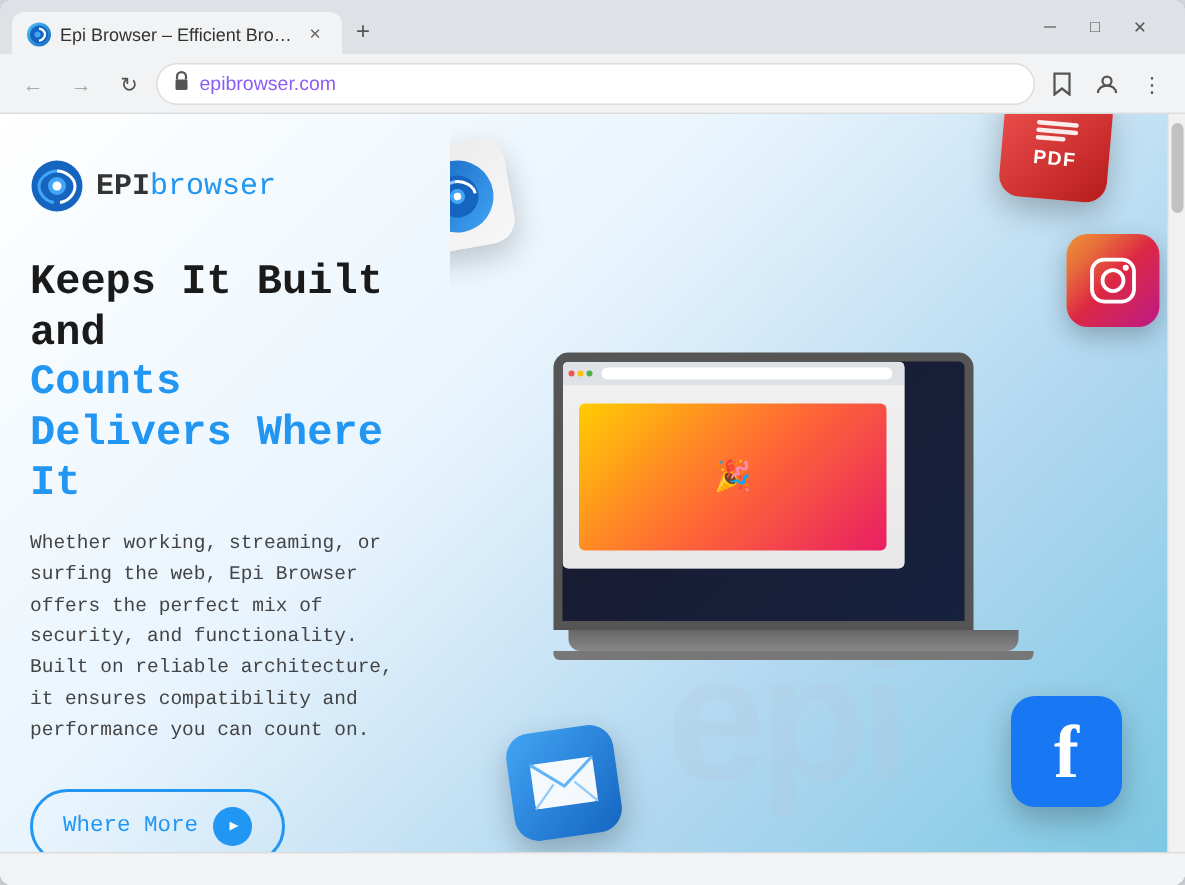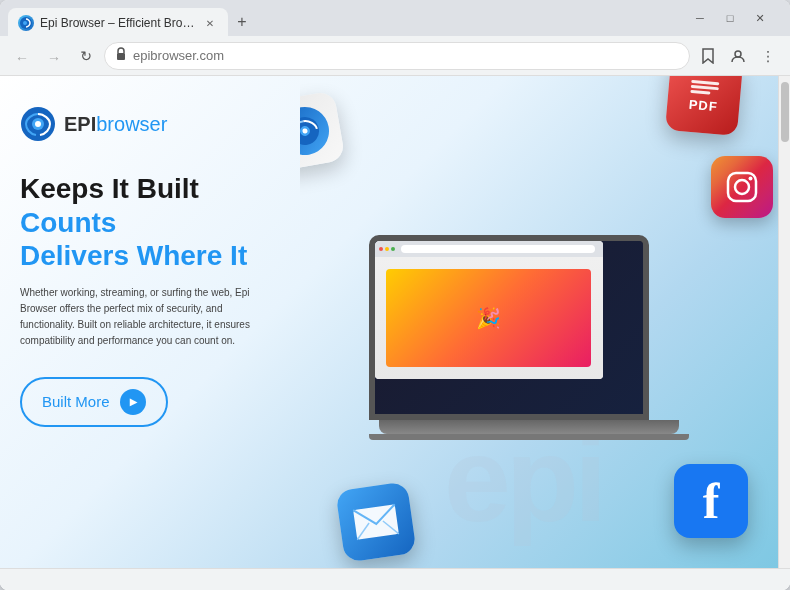--- a/index.html
+++ b/index.html
@@ -139,21 +139,21 @@
       align-items: center;
       padding: 0 10px;
       gap: 6px;
     }
     .address-bar-icon {
       color: #555;
       font-size: 12px;
     }
     .address-text {
       font-size: 13px;
-      color: #737373;
+      color: #8b5cf6;
       flex: 1;
       white-space: nowrap;
       overflow: hidden;
       text-overflow: ellipsis;
     }
     .nav-right {
       display: flex;
       align-items: center;
       gap: 2px;
     }
@@ -208,20 +208,21 @@
 
     
     .hero-left {
       width: 300px;
       padding: 30px 20px 20px 20px;
       display: flex;
       flex-direction: column;
       gap: 0;
       z-index: 2;
       flex-shrink: 0;
+      font-family: Liberation Mono, monospace;
     }
 
     
     .logo-area {
       display: flex;
       align-items: center;
       gap: 8px;
       margin-bottom: 30px;
     }
     .logo-icon {
@@ -243,21 +244,21 @@
       font-weight: 700;
       color: #1a1a1a;
       line-height: 1.2;
       margin-bottom: 12px;
     }
     .hero-heading .highlight {
       color: #2196f3;
     }
 
     .hero-description {
-      font-size: 10px;
+      font-size: 13px;
       color: #444;
       line-height: 1.6;
       margin-bottom: 28px;
     }
 
     
     .learn-more-btn {
       display: inline-flex;
       align-items: center;
       gap: 10px;
@@ -611,28 +612,29 @@
               <circle cx="18" cy="18" r="6" fill="#42a5f5"></circle>
               <circle cx="18" cy="18" r="3" fill="white"></circle>
             </svg>
             <div class="logo-text">
               <span style="color:#333;">EPI</span><span style="color:#2196f3;font-weight:400;">browser</span>
             </div>
           </div>
 
           <div class="hero-heading">
             <div>Keeps It Built</div>
+            <div>and</div>
             <div class="highlight">Counts</div>
             <div class="highlight">Delivers Where It</div>
           </div>
 
           <p class="hero-description">Whether working, streaming, or surfing the web, Epi Browser offers the perfect mix of security, and functionality. Built on reliable architecture, it ensures compatibility and performance you can count on.</p>
 
           <div class="learn-more-btn">
-            <span class="learn-more-text">Built More</span>
+            <span class="learn-more-text">Where More</span>
             <div class="play-icon">▶</div>
           </div>
         </div>
 
         <div class="hero-right">
 
           <div class="watermark">epi</div>
 
           <div class="laptop-container" style="margin-top:30px; margin-left:-20px;">
             <div class="laptop">

